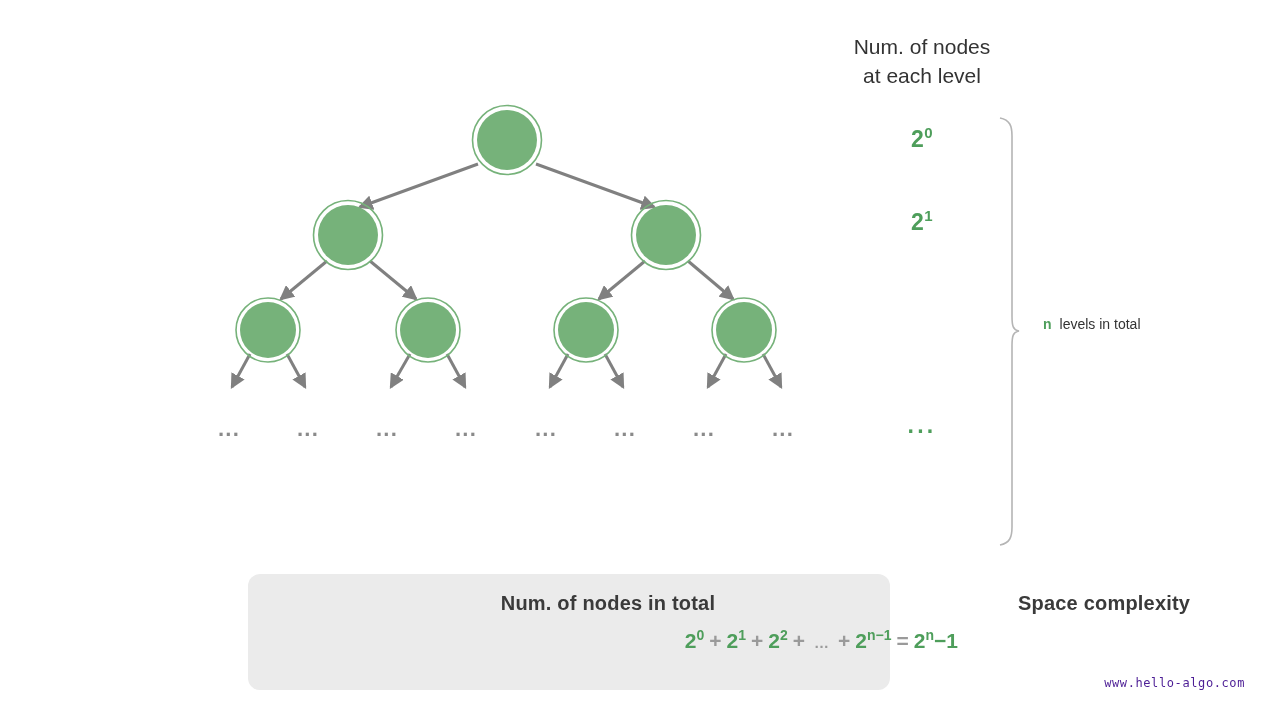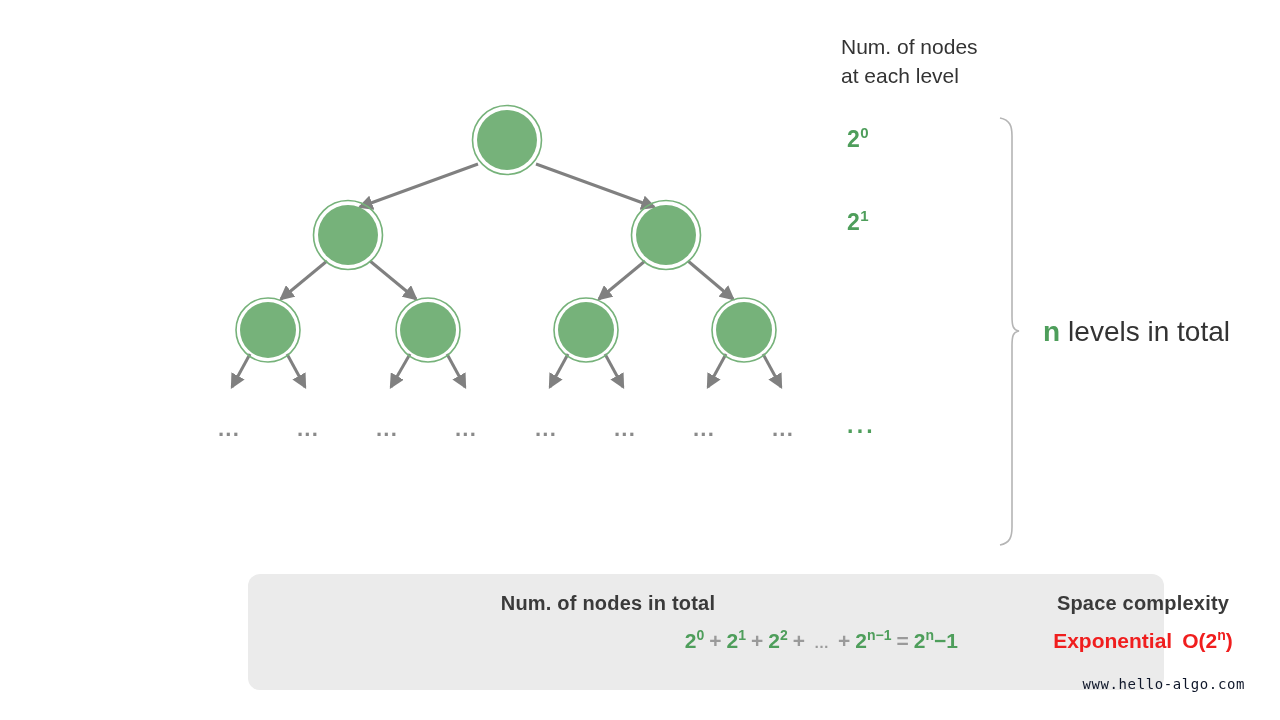--- a/index.html
+++ b/index.html
@@ -27,33 +27,35 @@
   #tree-svg {
     position: absolute;
     left: 0; top: 0;
     width: 1280px;
     height: 720px;
   }
 
   
   .col-title {
     position: absolute;
-    left: 841px;
+    left: 812px;
     top: 32px;
     width: 220px;
+    text-align: center;
     font-size: 21px;
     line-height: 29px;
     color: #333333;
     white-space: pre-line;
   }
 
   
   .level-label {
     position: absolute;
     width: 150px;
+    text-align: center;
     left: 847px;
     color: #4e9e5b;
     font-weight: bold;
     font-size: 23px;
     letter-spacing: .5px;
   }
   .level-label sup {
     font-size: 15px;
     font-weight: bold;
     vertical-align: super;
@@ -62,53 +64,52 @@
   .level-label.dots {
     font-size: 23px;
     letter-spacing: 2px;
   }
 
   
   .levels-note {
     position: absolute;
     left: 1043px;
     top: 316px;
-    font-size: 28px;
+    font-size: 14px;
     color: #333333;
     white-space: nowrap;
   }
   .levels-note .n {
     color: #4e9e5b;
     font-weight: bold;
     margin-right: 8px;
   }
 
   
   .summary-box {
     position: absolute;
     left: 248px;
     top: 574px;
-    width: 916px;
+    width: 642px;
     height: 116px;
     background: #ebebeb;
     border-radius: 12px;
   }
   .summary-left {
     position: absolute;
     left: 10px;
     top: 18px;
     width: 700px;
     text-align: center;
   }
   .summary-right {
     position: absolute;
     left: 770px;
     top: 18px;
     width: 250px;
-    text-align: center;
   }
   .summary-heading {
     font-size: 20px;
     font-weight: bold;
     color: #3a3a3a;
     letter-spacing: .2px;
   }
   .summary-formula {
     margin-top: 14px;
     font-size: 21px;
@@ -149,22 +150,22 @@
   .summary-result .gap { display: inline-block; width: 10px; }
 
   
   .watermark {
     position: absolute;
     left: 1065px;
     top: 676px;
     width: 180px;
     text-align: right;
     font-family: "DejaVu Sans Mono", monospace;
-    font-size: 14px;
-    color: #0f172a;
+    font-size: 12px;
+    color: #4c1d95;
     letter-spacing: .6px;
   }
 </style>
 </head>
 <body>
 
 <div id="stage">
 
   <svg id="tree-svg" viewBox="0 0 1280 720" xmlns="http://www.w3.org/2000/svg">
     <defs>
@@ -264,21 +265,18 @@
 
     <div class="summary-left">
       <div class="summary-heading">Num. of nodes in total</div>
       <div class="summary-formula">
         <span class="term"><span>2</span><sup>0</sup></span><span class="op">+</span><span class="term"><span>2</span><sup>1</sup></span><span class="op">+</span><span class="term"><span>2</span><sup>2</sup></span><span class="op">+</span><span class="dots">…</span><span class="op">+</span><span class="term"><span>2</span><sup>n−1</sup></span><span class="op">=</span><span class="term"><span>2</span><sup>n</sup><span>−1</span></span>
       </div>
     </div>
 
     <div class="summary-right">
       <div class="summary-heading">Space complexity</div>
-      <div class="summary-result">
-        <span>Exponential</span><span class="gap"></span><span><span>O(2</span><sup>n</sup><span>)</span></span>
-      </div>
     </div>
   </div>
 
   <div class="watermark">www.hello-algo.com</div>
 
 </div>
 
 </body></html>

